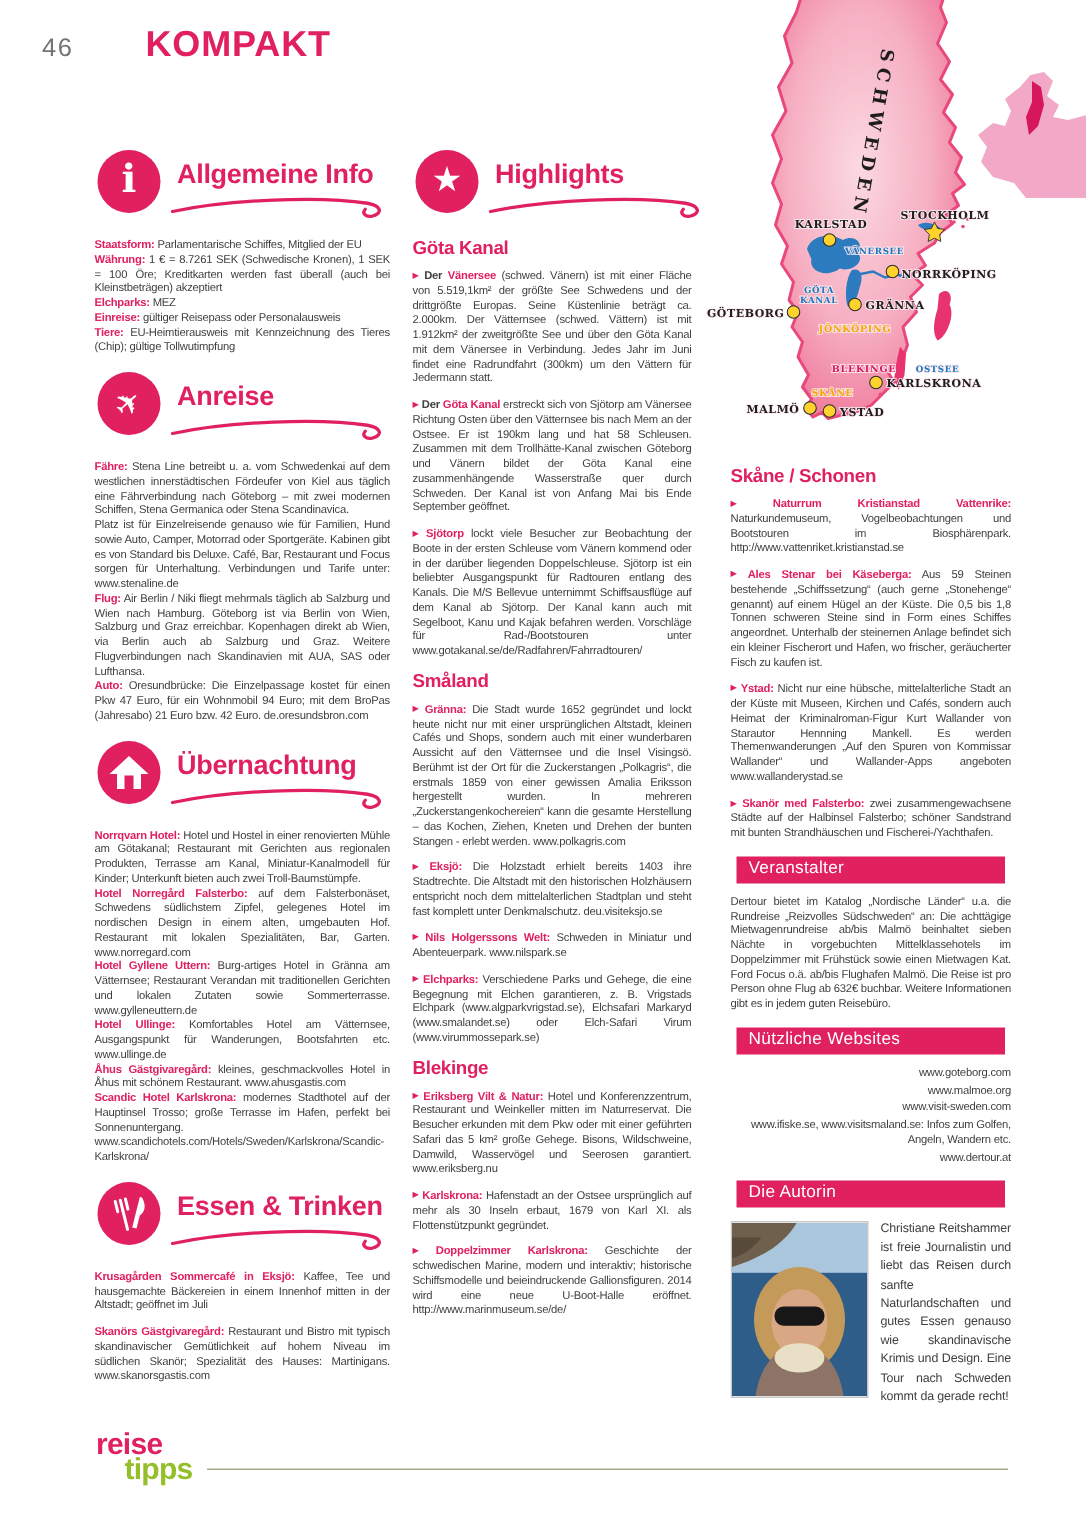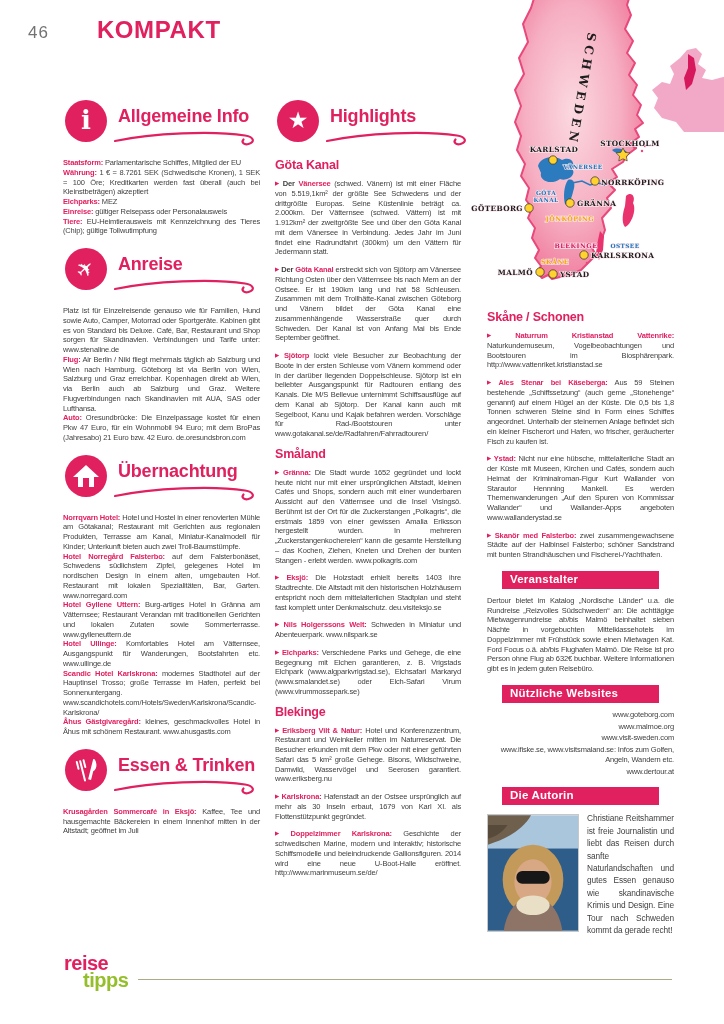--- a/index.html
+++ b/index.html
@@ -33,22 +33,22 @@
   .txt{font-size:7.5px;line-height:1.3;letter-spacing:-.15px;text-align:justify;color:#3f3f3f}
   .lead{color:var(--acc);font-weight:700}
   .pfx{font-weight:700;color:#3f3f3f}
   .mk{color:var(--acc);font-size:5.5px;margin-right:2px;vertical-align:1px}
   .gap .entry{margin-bottom:8px}
   .mid .entry{margin-bottom:8px}
   .subhead{font-size:12.5px;font-weight:700;color:var(--acc);margin:4px 0 7px;letter-spacing:-.2px}
   
   #map{position:absolute;left:-3px;top:-2px;overflow:visible}
   .rc-body{padding-top:306px}
-  .banner{background:var(--acc);color:#fff;font-weight:700;font-size:11.5px;
-          padding:2px 8px 4px;margin:11px 15px 7px;letter-spacing:.2px}
+  .banner{background:var(--acc);color:#fff;font-weight:400;font-size:11.5px;
+          padding:2px 8px 4px;margin:11px 4px 7px;letter-spacing:.2px}
   .weblines div{margin-bottom:2px;text-align:right}
   .author{overflow:hidden}
   .author svg{float:left;margin:2px 8px 2px 0;border:1px solid #c8c8c8}
   .author .txt{font-size:8.3px;line-height:1.5;letter-spacing:-.1px}
   
   .map-city,.map-region,.map-water,.map-country{font-family:"DejaVu Serif",serif;font-weight:700;
      paint-order:stroke;stroke:rgba(252,233,239,.85);stroke-width:1.4}
   .map-city{font-size:7.3px;letter-spacing:.4px;fill:#1d1d1d}
   .map-region{font-size:6.3px;letter-spacing:.5px}
   .map-water{font-size:5.8px;letter-spacing:.4px;fill:var(--blue)}
@@ -98,22 +98,23 @@
       <div class="circ">
         <span class="glyph ic-plane">✈</span>
       </div>
       <div class="sec-title">Anreise</div>
       <svg class="swoosh" width="150" height="18">
         <path d="M2 12 C40 4,100 1.5,132 6.5 c9 1.5,10.5 6.5,3.5 8.5 c-4.5 1.2,-7.5 -1.8,-5 -4.5" stroke="#E0205F" stroke-width="2.2" fill="none" stroke-linecap="round"></path>
       </svg>
     </div>
     <div class="txt">
 
-
-        <div class="entry"><span>Platz ist für Einzelreisende genauso wie für Familien, Hund sowie Auto, Camper, Motorrad oder Sportgeräte. Kabinen gibt es von Standard bis Deluxe. Café, Bar, Restaurant und Shop sorgen für Skandinavien. Verbindungen und Tarife unter: www.stenaline.de</span></div>
+        <div class="entry"><span class="lead">Fähre:</span><span> Stena Line betreibt u. a. vom Schwedenkai auf dem westlichen innerstädtischen Fördeufer von Kiel aus täglich eine Fährverbindung nach Göteborg – mit zwei modernen Schiffen, Stena Germanica oder Stena Scandinavica.</span></div>
+
+        <div class="entry"><span>Platz ist für Einzelreisende genauso wie für Familien, Hund sowie Auto, Camper, Motorrad oder Sportgeräte. Kabinen gibt es von Standard bis Deluxe. Café, Bar, Restaurant und Focus sorgen für Unterhaltung. Verbindungen und Tarife unter: www.stenaline.de</span></div>
 
         <div class="entry"><span class="lead">Flug:</span><span> Air Berlin / Niki fliegt mehrmals täglich ab Salzburg und Wien nach Hamburg. Göteborg ist via Berlin von Wien, Salzburg und Graz erreichbar. Kopenhagen direkt ab Wien, via Berlin auch ab Salzburg und Graz. Weitere Flugverbindungen nach Skandinavien mit AUA, SAS oder Lufthansa.</span></div>
 
         <div class="entry"><span class="lead">Auto:</span><span> Oresundbrücke: Die Einzelpassage kostet für einen Pkw 47 Euro, für ein Wohnmobil 94 Euro; mit dem BroPas (Jahresabo) 21 Euro bzw. 42 Euro. de.oresundsbron.com</span></div>
       </div>
   </section>
 
   <section class="sec">
     <div class="sec-head">
       <div class="circ">
@@ -130,23 +131,23 @@
     <div class="txt">
 
         <div class="entry"><span class="lead">Norrqvarn Hotel:</span><span> Hotel und Hostel in einer renovierten Mühle am Götakanal; Restaurant mit Gerichten aus regionalen Produkten, Terrasse am Kanal, Miniatur-Kanalmodell für Kinder; Unterkunft bieten auch zwei Troll-Baumstümpfe.</span></div>
 
         <div class="entry"><span class="lead">Hotel Norregård Falsterbo:</span><span> auf dem Falsterbonäset, Schwedens südlichstem Zipfel, gelegenes Hotel im nordischen Design in einem alten, umgebauten Hof. Restaurant mit lokalen Spezialitäten, Bar, Garten. www.norregard.com</span></div>
 
         <div class="entry"><span class="lead">Hotel Gyllene Uttern:</span><span> Burg-artiges Hotel in Gränna am Vätternsee; Restaurant Verandan mit traditionellen Gerichten und lokalen Zutaten sowie Sommerterrasse. www.gylleneuttern.de</span></div>
 
         <div class="entry"><span class="lead">Hotel Ullinge:</span><span> Komfortables Hotel am Vätternsee, Ausgangspunkt für Wanderungen, Bootsfahrten etc. www.ullinge.de</span></div>
 
+        <div class="entry"><span class="lead">Åhus Gästgivaregård:</span><span> kleines, geschmackvolles Hotel in Åhus mit schönem Restaurant. www.ahusgastis.com</span></div>
+
         <div class="entry"><span class="lead">Scandic Hotel Karlskrona:</span><span> modernes Stadthotel auf der Hauptinsel Trosso; große Terrasse im Hafen, perfekt bei Sonnenuntergang. www.scandichotels.com/Hotels/Sweden/Karlskrona/Scandic-Karlskrona/</span></div>
-
-        <div class="entry"><span class="lead">Åhus Gästgivaregård:</span><span> kleines, geschmackvolles Hotel in Åhus mit schönem Restaurant. www.ahusgastis.com</span></div>
       </div>
   </section>
 
   <section class="sec">
     <div class="sec-head">
       <div class="circ">
         <svg width="26" height="24" viewBox="0 0 26 24">
           <g stroke="#fff" stroke-width="2" stroke-linecap="round" fill="none" transform="rotate(-14 13 12)">
             <path d="M6 2 V9"></path>
               <path d="M9.5 2 V9"></path>
@@ -159,20 +160,21 @@
       <div class="sec-title">Essen &amp; Trinken</div>
       <svg class="swoosh" width="150" height="18">
         <path d="M2 12 C40 4,100 1.5,132 6.5 c9 1.5,10.5 6.5,3.5 8.5 c-4.5 1.2,-7.5 -1.8,-5 -4.5" stroke="#E0205F" stroke-width="2.2" fill="none" stroke-linecap="round"></path>
       </svg>
     </div>
     <div class="txt gap">
 
 
         <div class="entry"><span class="lead">Krusagården Sommercafé in Eksjö:</span><span> Kaffee, Tee und hausgemachte Bäckereien in einem Innenhof mitten in der Altstadt; geöffnet im Juli</span></div>
 
+        <div class="entry"><span class="lead">Skanörs Gästgivaregård:</span><span> Restaurant und Bistro mit typisch skandinavischer Gemütlichkeit auf hohem Niveau im südlichen Skanör; Spezialität des Hauses: Martinigans. www.skanorsgastis.com</span></div>
       </div>
   </section>
 </div>
 
 <div id="col-mid" class="col">
 
   <section class="sec">
     <div class="sec-head">
       <div class="circ">
         <span class="glyph ic-star">★</span>

